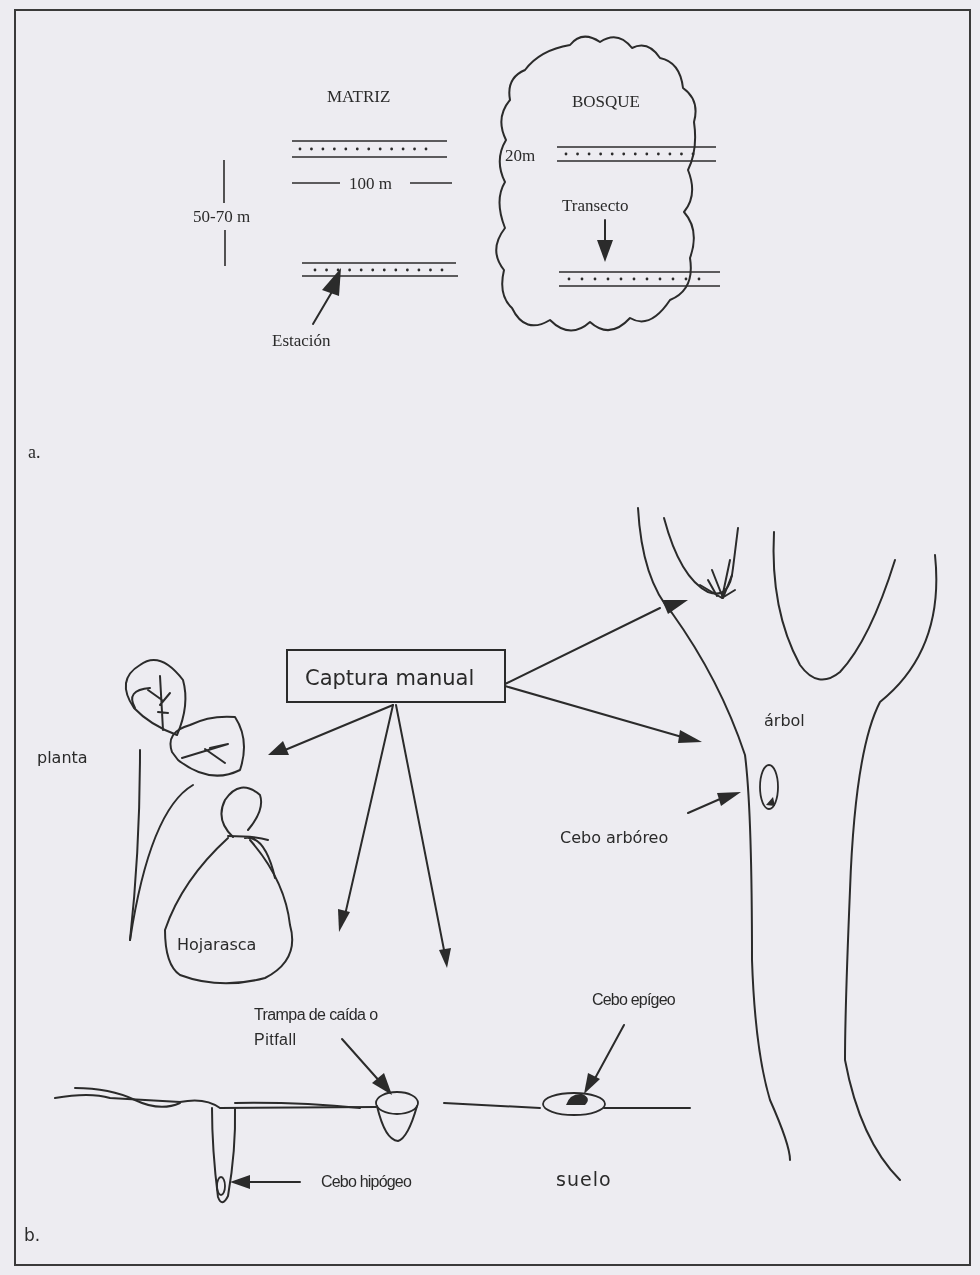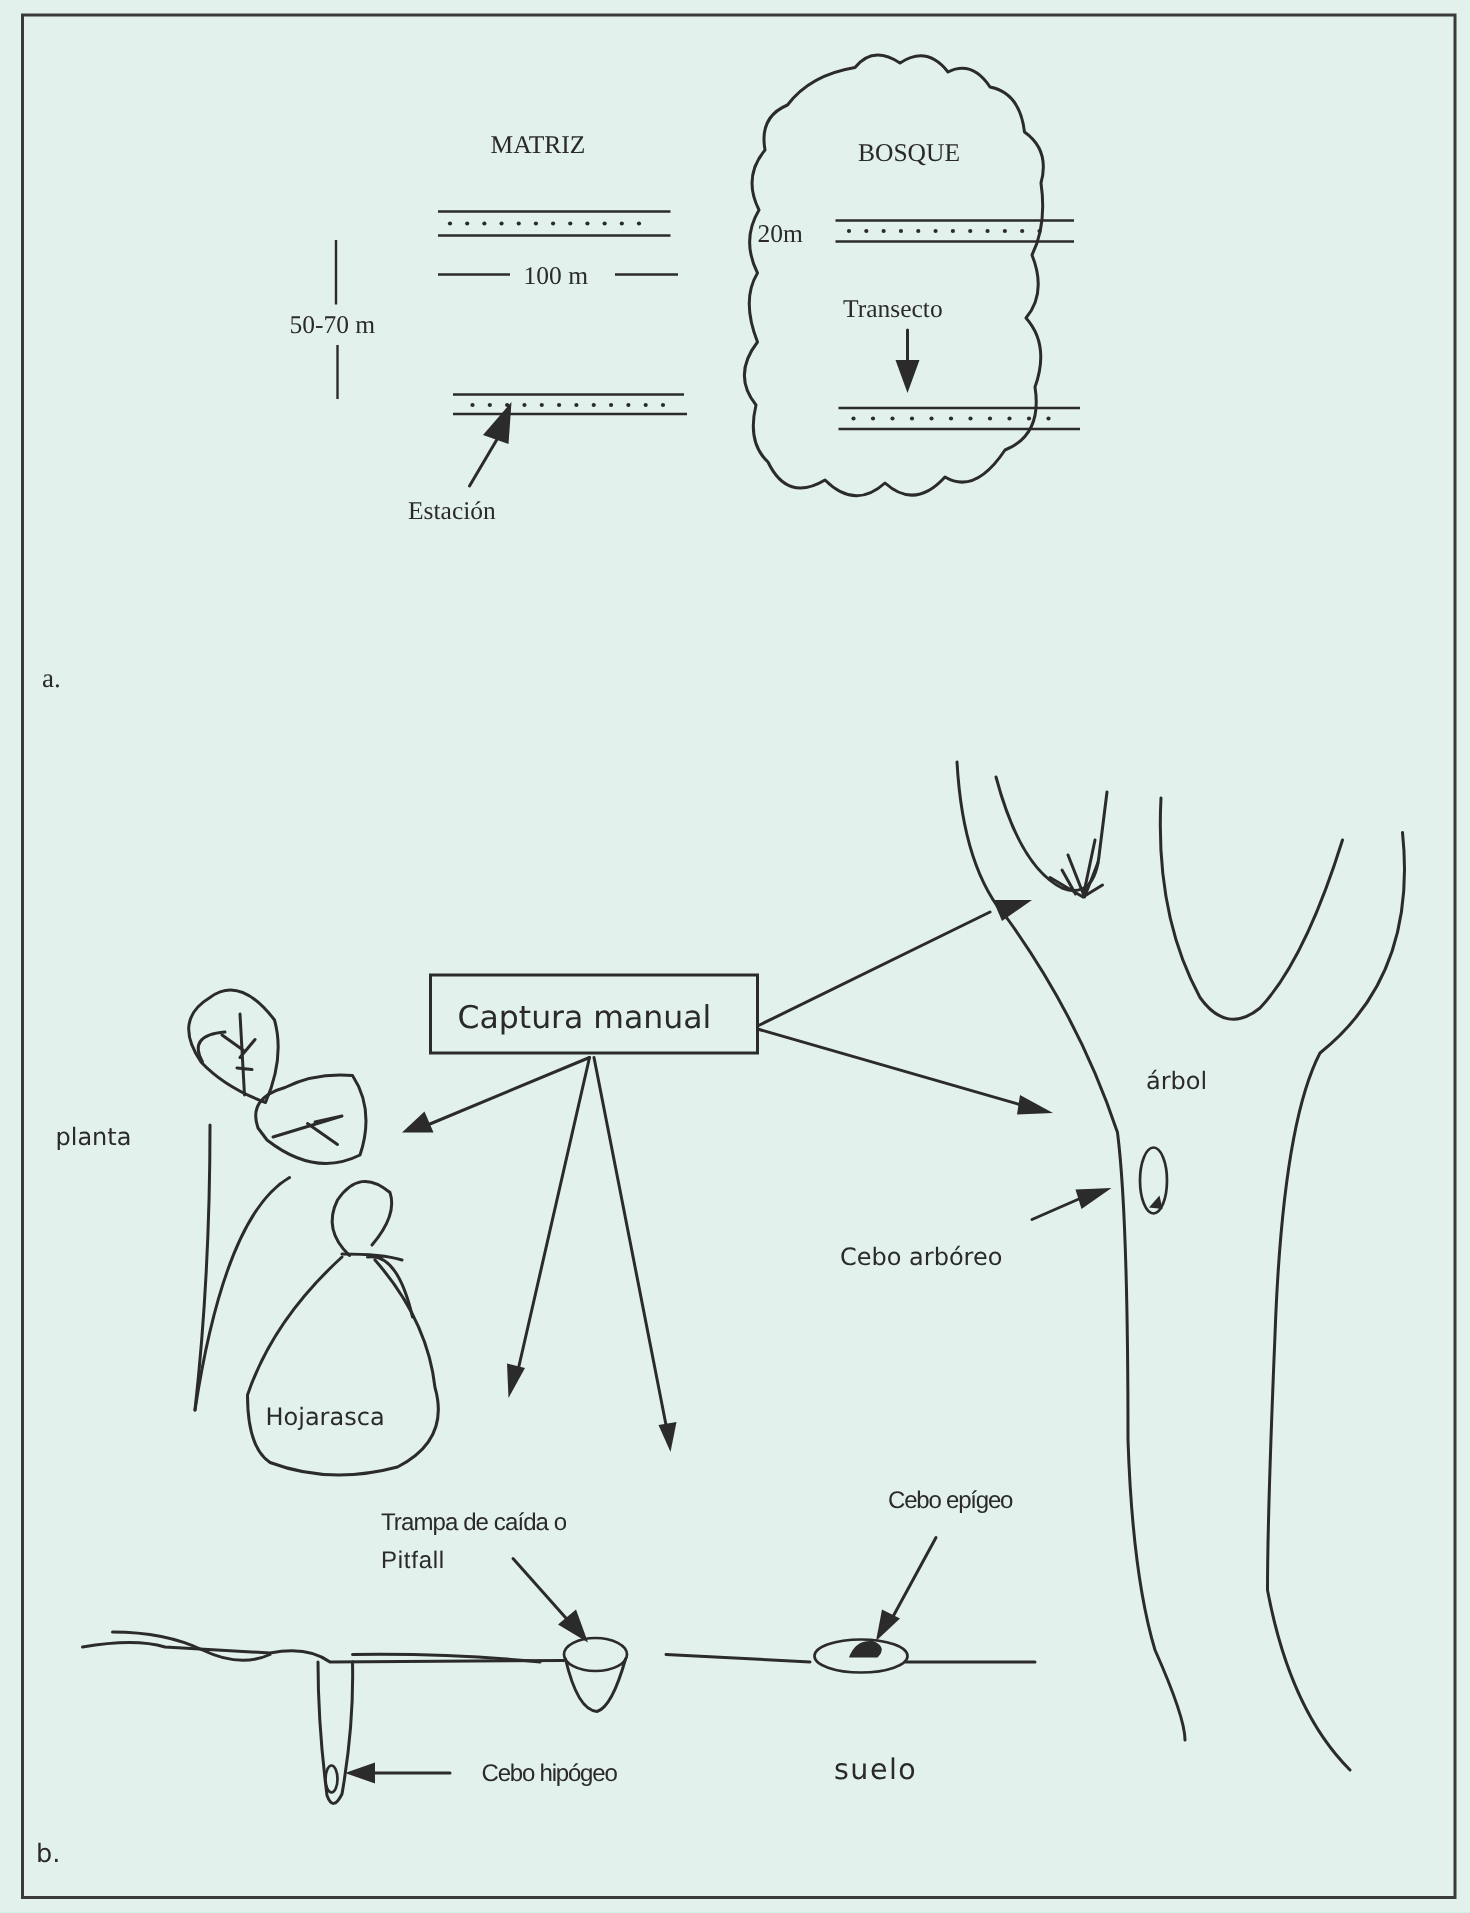--- a/index.html
+++ b/index.html
@@ -1,16 +1,16 @@
 <!DOCTYPE html>
 <html><head>
 <meta charset="utf-8">
 <style>
   html,body{margin:0;padding:0;background:#f4f4f2;}
-  #page{position:relative;width:980px;height:1275px;background:#5eead4;overflow:hidden;}
+  #page{position:relative;width:980px;height:1275px;background:#c4b5fd;overflow:hidden;}
   svg{position:absolute;left:0;top:0;}
   .serif{font-family:"Liberation Serif","DejaVu Serif",serif;fill:#2a2a2a;}
   .sans{font-family:"DejaVu Sans","Liberation Sans",sans-serif;fill:#2a2a2a;}
   .cond{font-family:"Liberation Sans","DejaVu Sans",sans-serif;fill:#2a2a2a;}
   .stroke{stroke:#2b2b2b;fill:none;stroke-width:2;stroke-linecap:round;stroke-linejoin:round;}
   .thin{stroke:#2b2b2b;fill:none;stroke-width:1.6;}
   .dot{fill:#2b2b2b;}
 </style>
 </head>
 <body>

